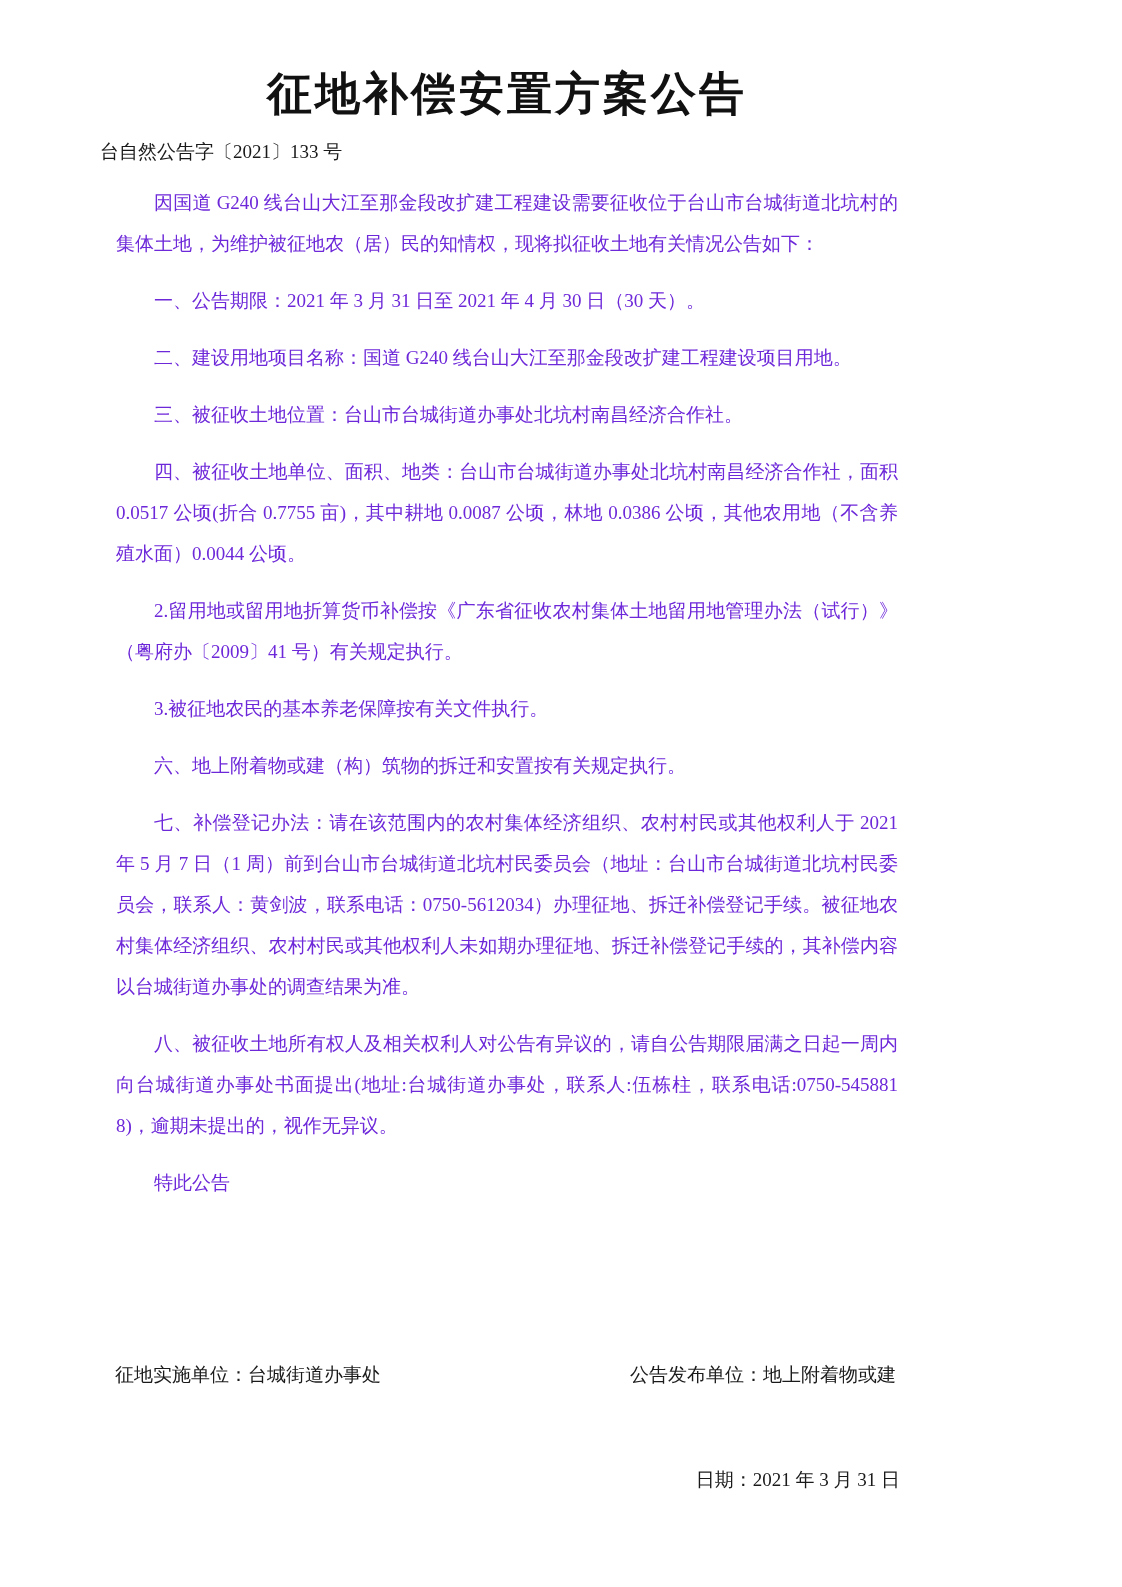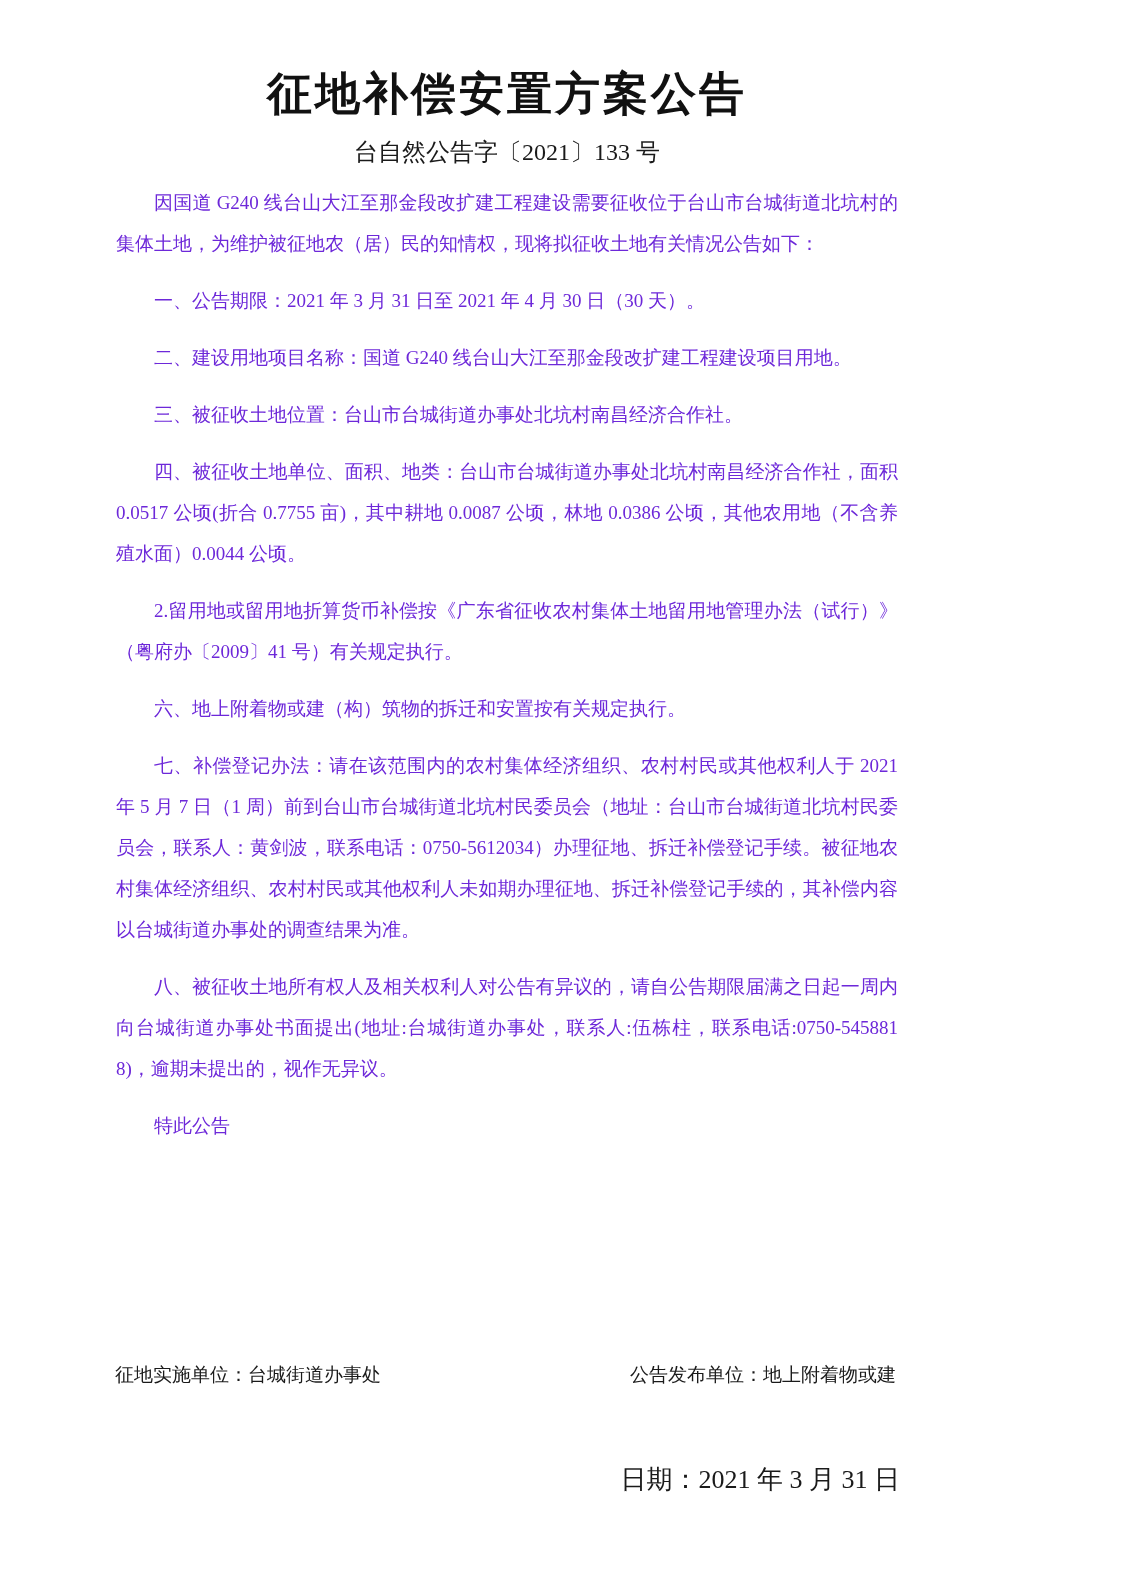--- a/index.html
+++ b/index.html
@@ -28,22 +28,22 @@
     padding: 0;
     text-align: center;
     font-size: 45px;
     font-weight: bold;
     letter-spacing: 3px;
     line-height: 64px;
     color: #111111;
   }
   .doc-number {
     margin-top: 12px;
-    text-align: center;
-    font-size: 24px;
+    text-align: left;
+    font-size: 19px;
     line-height: 28px;
     color: #1a1a1a;
   }
   .doc-body {
     margin-top: 12px;
   }
   .doc-body p {
     margin: 16px;
     padding: 0;
     font-size: 19px;
@@ -61,39 +61,40 @@
     display: flex;
     justify-content: space-between;
     font-size: 19px;
     line-height: 30px;
     color: #1a1a1a;
   }
   .date-row {
     position: absolute;
     right: 124px;
     top: 1465px;
-    font-size: 26px;
+    font-size: 19px;
     line-height: 30px;
     color: #1a1a1a;
   }
 </style>
 </head>
 <body>
 
 <div class="page">
   <div class="content">
     <h1 class="doc-title">征地补偿安置方案公告</h1>
     <div class="doc-number">台自然公告字〔2021〕133 号</div>
     <div class="doc-body">
       <p>因国道 G240 线台山大江至那金段改扩建工程建设需要征收位于台山市台城街道北坑村的集体土地，为维护被征地农（居）民的知情权，现将拟征收土地有关情况公告如下：</p>
       <p>一、公告期限：2021 年 3 月 31 日至 2021 年 4 月 30 日（30 天）。</p>
       <p>二、建设用地项目名称：国道 G240 线台山大江至那金段改扩建工程建设项目用地。</p>
       <p>三、被征收土地位置：台山市台城街道办事处北坑村南昌经济合作社。</p>
       <p>四、被征收土地单位、面积、地类：台山市台城街道办事处北坑村南昌经济合作社，面积 0.0517 公顷(折合 0.7755 亩)，其中耕地 0.0087 公顷，林地 0.0386 公顷，其他农用地（不含养殖水面）0.0044 公顷。</p>
       <p>2.留用地或留用地折算货币补偿按《广东省征收农村集体土地留用地管理办法（试行）》（粤府办〔2009〕41 号）有关规定执行。</p>
+      <p>3.被征地农民的基本养老保障按有关文件执行。</p>
       <p>六、地上附着物或建（构）筑物的拆迁和安置按有关规定执行。</p>
       <p>七、补偿登记办法：请在该范围内的农村集体经济组织、农村村民或其他权利人于 2021 年 5 月 7 日（1 周）前到台山市台城街道北坑村民委员会（地址：台山市台城街道北坑村民委员会，联系人：黄剑波，联系电话：0750-5612034）办理征地、拆迁补偿登记手续。被征地农村集体经济组织、农村村民或其他权利人未如期办理征地、拆迁补偿登记手续的，其补偿内容以台城街道办事处的调查结果为准。</p>
       <p>八、被征收土地所有权人及相关权利人对公告有异议的，请自公告期限届满之日起一周内向台城街道办事处书面提出(地址:台城街道办事处，联系人:伍栋柱，联系电话:0750-5458818)，逾期未提出的，视作无异议。</p>
       <p>特此公告</p>
     </div>
   </div>
 
   <div class="footer-row">
     <span>征地实施单位：台城街道办事处</span>
     <span>公告发布单位：地上附着物或建</span>

